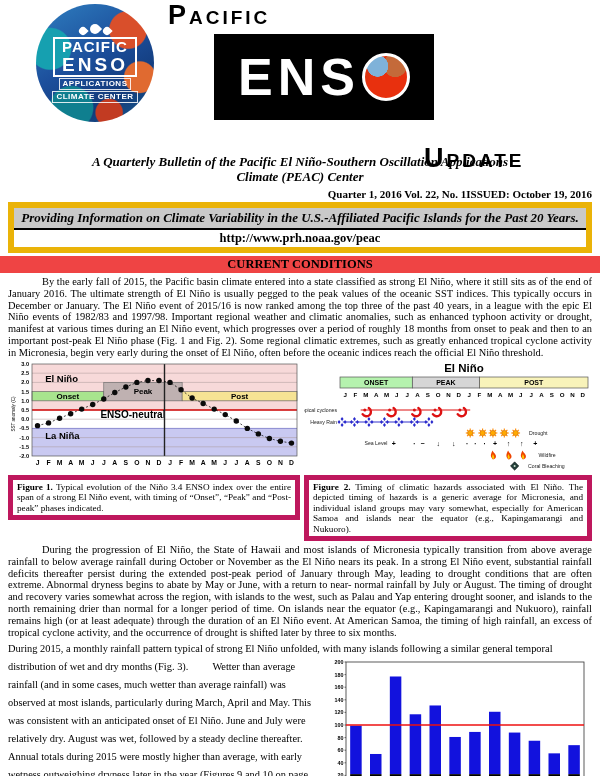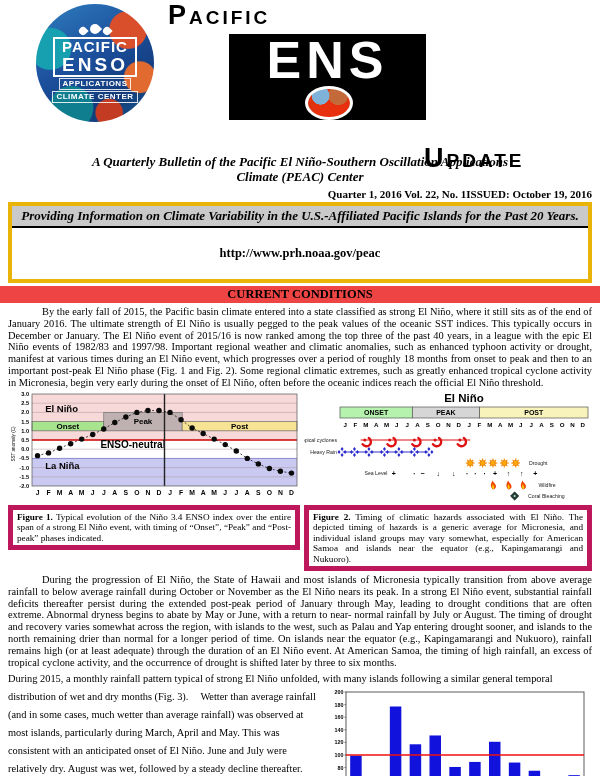--- a/index.html
+++ b/index.html
@@ -19,39 +19,39 @@
   .drops{display:flex;align-items:flex-end;gap:3px;margin-bottom:2px;}
   .drop{display:inline-block;background:#fff;width:8px;height:8px;border-radius:0 50% 50% 50%;transform:rotate(135deg);}
   .drop.d2{width:10px;height:10px;margin-bottom:1px;}
   .logo-box{border:2px solid #fff;padding:0 7px 1px;text-align:center;}
   .logo-line1{font:700 15px "Liberation Sans",sans-serif;color:#fff;letter-spacing:1px;line-height:16px;}
   .logo-line2{font:700 19px "Liberation Sans",sans-serif;color:#fff;letter-spacing:3px;line-height:19px;}
   .logo-sub{font:700 8px "Liberation Sans",sans-serif;color:#fff;letter-spacing:.5px;line-height:10px;
             border:1px solid rgba(255,255,255,.85);padding:0 3px;margin-top:1px;text-align:right;}
   .brand-pacific{position:absolute;left:168px;top:0;font:600 27px "Liberation Sans",sans-serif;
                  font-variant:small-caps;letter-spacing:3px;}
-  .enso-box{position:absolute;left:229px;top:34px;width:197px;height:86px;background:#000;
-            display:flex;align-items:center;justify-content:center;flex-direction:column;}
+  .enso-box{position:absolute;left:214px;top:34px;width:220px;height:86px;background:#000;
+            display:flex;align-items:center;justify-content:center;}
   .enso-text{font:700 52px "Liberation Sans",sans-serif;color:#fff;letter-spacing:5px;line-height:52px;}
   .enso-globe{display:inline-block;width:42px;height:42px;border-radius:50%;border:3px solid #fff;margin-left:2px;
               background:
                 radial-gradient(circle at 30% 24%, #7fb2d9 0 24%, rgba(0,0,0,0) 25%),
                 radial-gradient(circle at 72% 22%, #c46a3a 0 26%, rgba(0,0,0,0) 27%),
                 radial-gradient(circle at 55% 72%, #e8300e 0 55%, rgba(0,0,0,0) 56%),
                 #dd3311;}
   .brand-update{position:absolute;left:424px;top:120px;font:600 27px "Liberation Sans",sans-serif;
                 font-variant:small-caps;letter-spacing:3px;margin-top:23px;}
   .subtitle{margin:2px 70px 0;text-align:center;font:700 italic 13px "Liberation Serif",serif;line-height:15px;}
   
   .issue-row{display:flex;justify-content:flex-end;margin:4px 8px 2px;
              font:700 11px "Liberation Serif",serif;}
-  .banner{margin:0 8px;border:4px solid #eab308;}
+  .banner{margin:0 8px;border:6px solid #eab308;}
   .banner-tagline{background:#c9c9c9;text-align:center;font:700 italic 13px "Liberation Serif",serif;padding:2px 0;}
   .banner-url{background:#fff;border-top:2px solid #000;text-align:center;
-              font:700 12.5px "Liberation Serif",serif;padding:18px 0;cursor:pointer;}
+              font:700 12.5px "Liberation Serif",serif;padding:1px 0;cursor:pointer;}
   .section-band{margin-top:3px;background:#ef4444;text-align:center;
                 font:700 12.5px "Liberation Serif",serif;padding:1px 0;}
   
   .body-text{margin:3px 8px 0;font-size:10.4px;line-height:11.8px;text-align:justify;text-indent:34px;}
   .no-indent{text-indent:0;margin-top:0;}
   
   .figures-row{display:flex;gap:4px;margin:3px 8px 0;}
   .fig-col1{width:292px;}
   .fig-col2{width:288px;}
   .caption-box{border:5px solid #be185d;padding:2px 4px;font-size:9.2px;line-height:10.5px;
@@ -362,21 +362,21 @@
     <div class="caption-box">
       <b>Figure 2.</b>
       <span>Timing of climatic hazards associated with El Niño.  The depicted timing of hazards is a generic average for Micronesia, and individual island groups may vary somewhat, especially for American Samoa and islands near the equator (e.g., Kapingamarangi and Nukuoro).</span>
     </div>
   </div>
 </div>
 
 <p class="body-text">During the progression of El Niño, the State of Hawaii and most islands of Micronesia typically transition from above average rainfall to below average rainfall during October or November as the El Niño nears its peak.  In a strong El Niño event, substantial rainfall deficits thereafter persist during the extended post-peak period of January through May, leading to drought conditions that are often extreme.  Abnormal dryness begins to abate by May or June, with a return to near- normal rainfall by July or August.  The timing of drought and recovery varies somewhat across the region, with islands to the west, such as Palau and Yap entering drought sooner, and islands to the north remaining drier than normal for a longer period of time.  On islands near the equator (e.g., Kapingamarangi and Nukuoro), rainfall remains high (or at least adequate) through the duration of an El Niño event.  At American Samoa, the timing of high rainfall, an excess of tropical cyclone activity, and the occurrence of drought is shifted later by three to six months.</p>
 
 <div class="p3-block">
-  <p class="body-text" style="margin-left:0;margin-right:0;display:inline">During 2015, a monthly rainfall pattern typical of strong El Niño unfolded, with many islands following a similar general temporal distribution of wet and dry months (Fig. 3).</p>
+  <p class="body-text" style="margin-left:0;margin-right:12px;display:inline">During 2015, a monthly rainfall pattern typical of strong El Niño unfolded, with many islands following a similar general temporal distribution of wet and dry months (Fig. 3).</p>
   <div class="fig3-float">
     <svg id="fig3" class="chart" width="266" height="156">
         <rect x="20" y="4" width="238" height="126" fill="#fff" stroke="#333" stroke-width="0.8"></rect>
         <text x="17.5" y="132" font-size="5.4" fill="#000" font-family="&quot;Liberation Sans&quot;,sans-serif" text-anchor="end" font-weight="bold">0</text>
         <line x1="18.5" y1="130" x2="20" y2="130" stroke="#333" stroke-width="0.7"></line>
         <text x="17.5" y="119.4" font-size="5.4" fill="#000" font-family="&quot;Liberation Sans&quot;,sans-serif" text-anchor="end" font-weight="bold">20</text>
         <line x1="18.5" y1="117.4" x2="20" y2="117.4" stroke="#333" stroke-width="0.7"></line>
         <text x="17.5" y="106.8" font-size="5.4" fill="#000" font-family="&quot;Liberation Sans&quot;,sans-serif" text-anchor="end" font-weight="bold">40</text>
         <line x1="18.5" y1="104.8" x2="20" y2="104.8" stroke="#333" stroke-width="0.7"></line>
         <text x="17.5" y="94.2" font-size="5.4" fill="#000" font-family="&quot;Liberation Sans&quot;,sans-serif" text-anchor="end" font-weight="bold">60</text>

